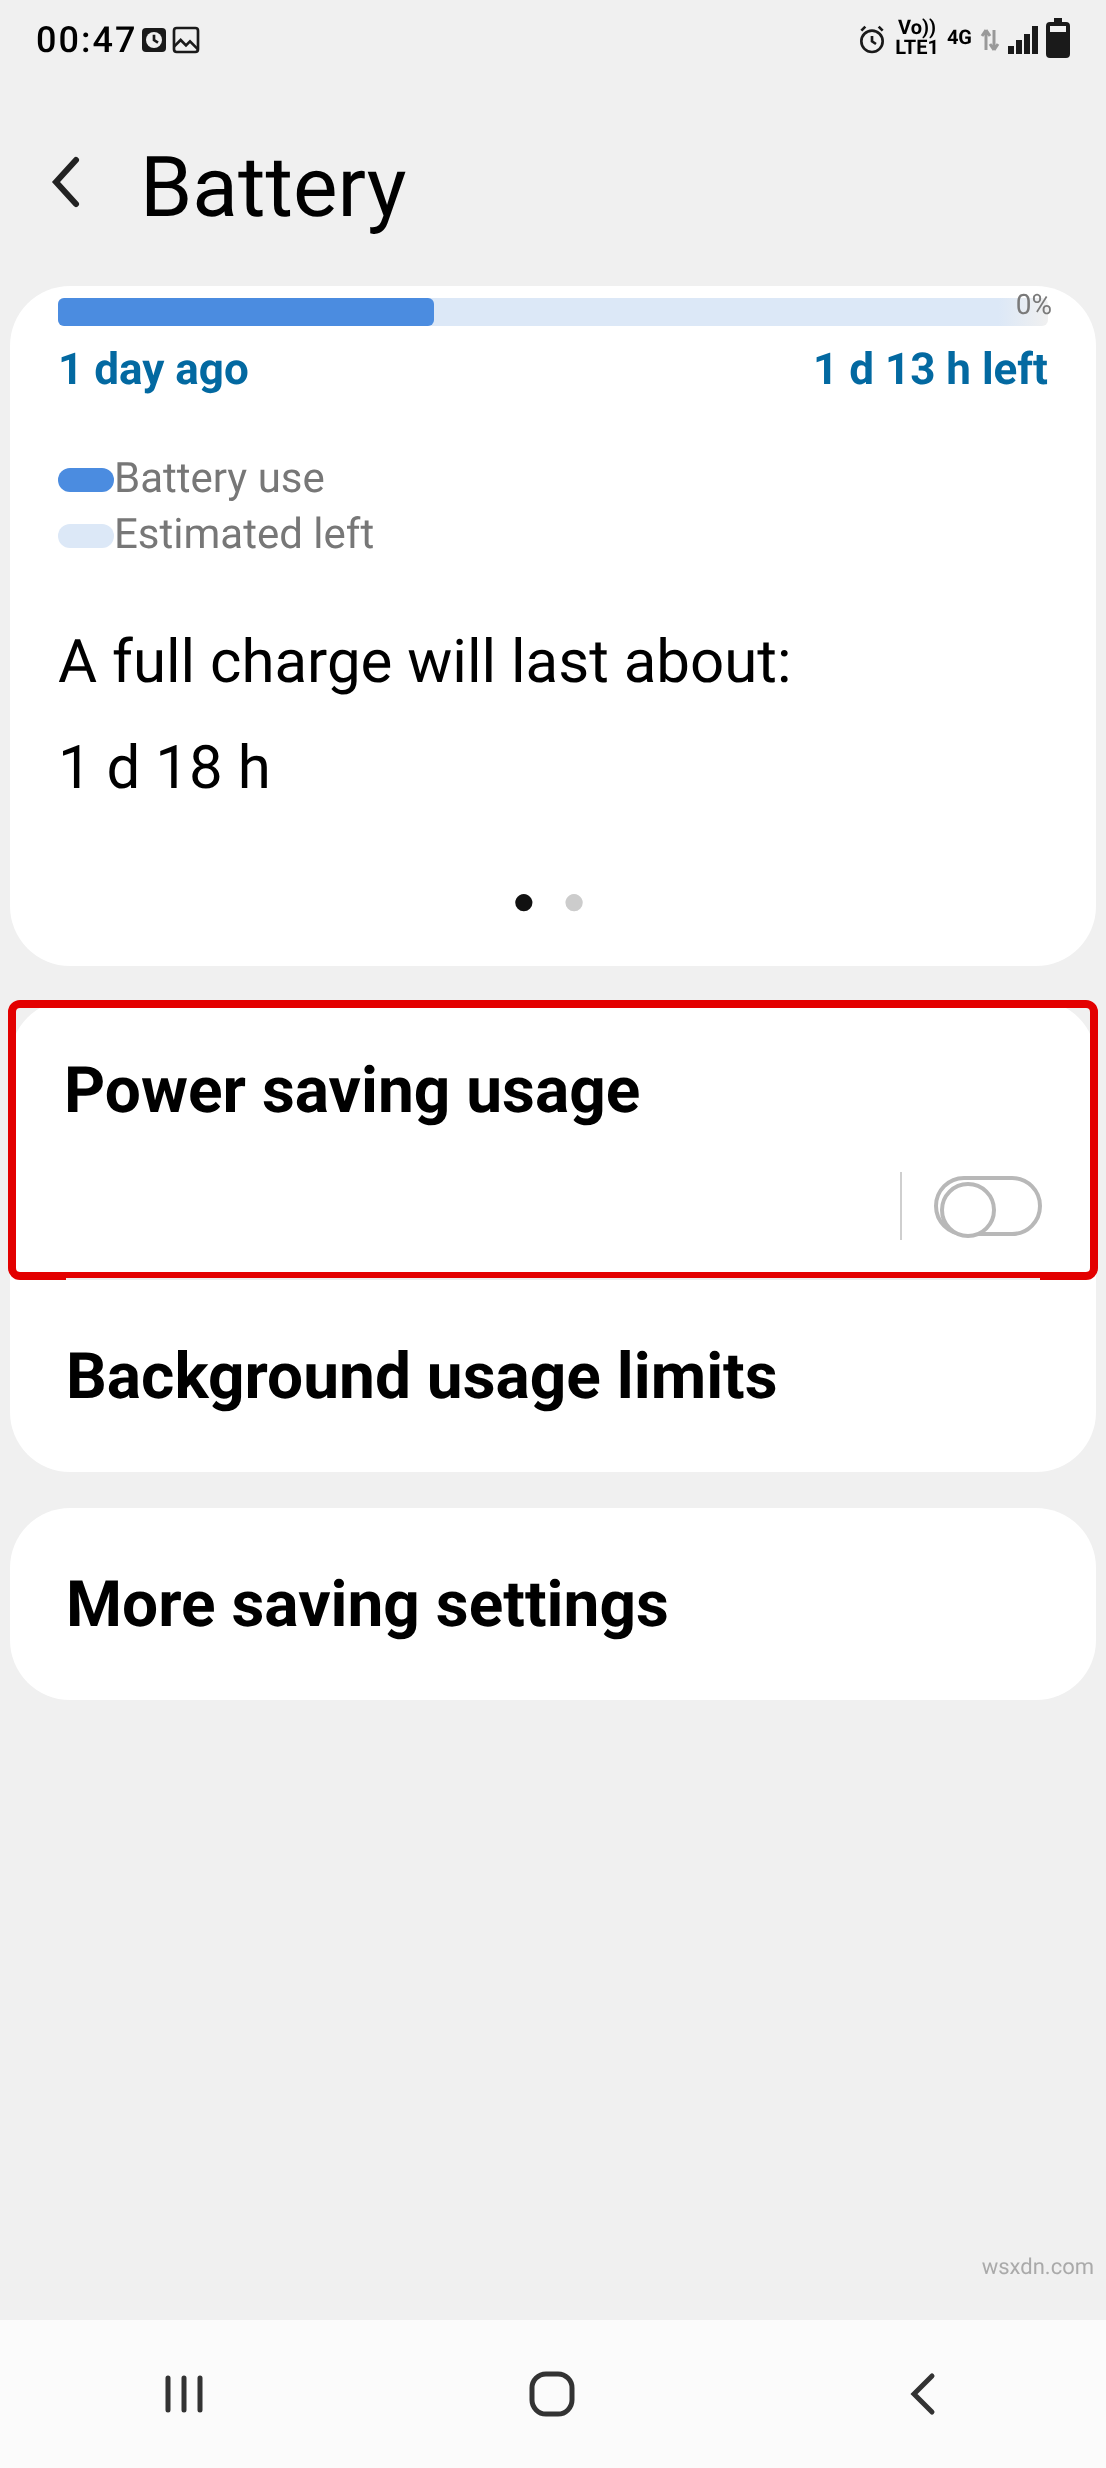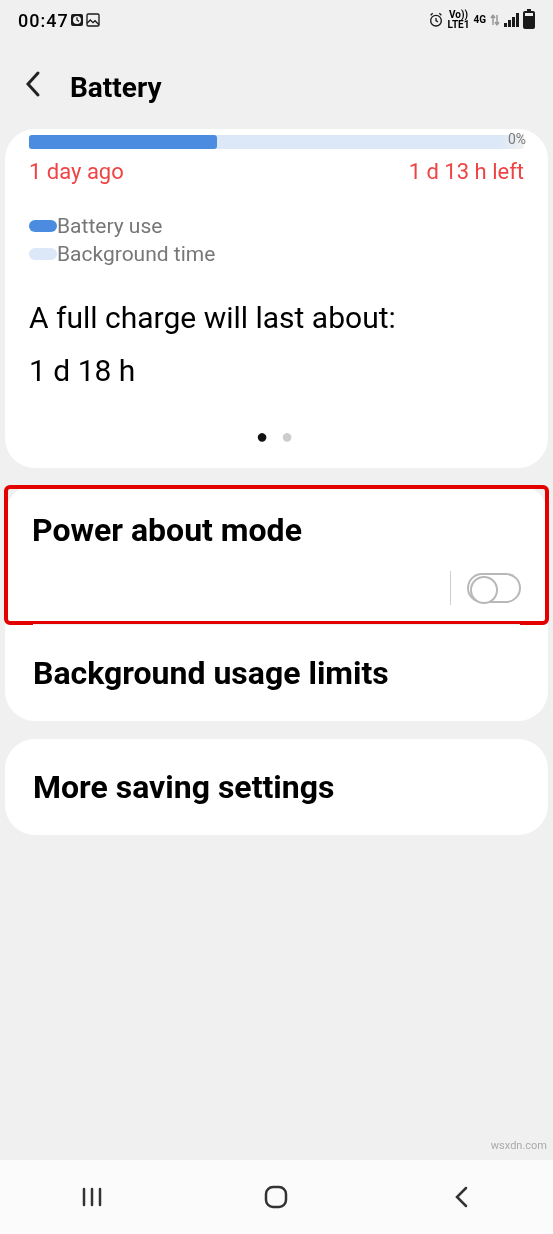--- a/index.html
+++ b/index.html
@@ -25,21 +25,21 @@
     .status-right { display: flex; align-items: center; gap: 4px; }
     .status-icon { width: 16px; height: 16px; fill: #1a1a1a; }
     .network-text { font-size: 10px; line-height: 1; font-weight: 700; text-align: center; }
     .header {
       display: flex;
       align-items: center;
       padding: 30px 18px 24px;
       gap: 22px;
     }
     .back-btn { font-size: 28px; color: #222; padding: 0 6px; }
-    .page-title { font-size: 28px; font-weight: 700; }
+    .page-title { font-size: 42px; font-weight: 400; }
     .card {
       background: #fff;
       margin: 0 5px;
       border-radius: 30px;
       padding: 0;
     }
     .battery-card { padding: 0 24px 20px; }
     .bar-wrap { position: relative; padding-top: 6px; }
     .bar-track {
       height: 14px;
@@ -58,22 +58,23 @@
       position: absolute;
       right: -2px;
       top: 2px;
       font-size: 14px;
       color: #7a7a7a;
     }
     .time-row {
       display: flex;
       justify-content: space-between;
       font-size: 22px;
-      color: #ef4444;
+      color: #0369a1;
       margin-top: 10px;
+      font-weight: bold;
     }
     .legend { margin-top: 30px; font-size: 21px; color: #777; }
     .legend-row { display: flex; align-items: center; margin-bottom: 4px; }
     .pill { width: 28px; height: 12px; border-radius: 6px; }
     .pill.blue { background: #4b8ce0; }
     .pill.light { background: #dce8f7; }
     .full-charge-label { font-size: 30px; margin-top: 32px; line-height: 1.35; }
     .full-charge-value { font-size: 30px; margin-top: 14px; font-weight: 400; }
     .dots { text-align: center; margin-top: 36px; font-size: 20px; letter-spacing: 4px; color: #ccc; }
     .dots .active { color: #111; }
@@ -120,21 +121,21 @@
       height: 74px;
       background: #fbfbfb;
       display: flex;
       justify-content: space-around;
       align-items: center;
     }
     .nav-btn { width: 36px; height: 36px; display: flex; align-items: center; justify-content: center; }
     .watermark {
       position: absolute;
       right: 6px;
-      bottom: 82px;
+      bottom: 94px;
       font-size: 11px;
       color: #aaa;
     }
     .signal-bars { display: flex; align-items: flex-end; gap: 1px; height: 14px; }
     .signal-bars span { width: 3px; background: #1a1a1a; }
     .b1{height:4px;} .b2{height:7px;} .b3{height:10px;} .b4{height:14px;}
     .batt-ico { width: 12px; height: 18px; border: 2px solid #1a1a1a; border-radius: 2px; position: relative; }
     .batt-ico::before { content:""; position:absolute; top:-4px; left:2px; width:4px; height:2px; background:#1a1a1a; }
     .batt-ico::after { content:""; position:absolute; bottom:0; left:0; right:0; height:80%; background:#1a1a1a; }
   </style>
@@ -194,31 +195,31 @@
     <span>1 day ago</span>
     <span>1 d 13 h left</span>
   </div>
   <div class="legend">
     <div class="legend-row">
         <div class="pill blue"></div>
         <span>Battery use</span>
       </div>
     <div class="legend-row">
         <div class="pill light"></div>
-        <span>Background time</span>
+        <span>Estimated left</span>
       </div>
   </div>
   <div class="full-charge-label">A full charge will last about:</div>
   <div class="full-charge-value">1 d 18 h</div>
   <div class="dots"><span class="active">●</span> <span>●</span></div>
 </div>
 
 <div class="section-card">
   <div class="highlight-box">
-    <div class="psm-title">Power about mode</div>
+    <div class="psm-title">Power saving usage</div>
     <div class="toggle-row">
       <div class="divider-v"></div>
       <div class="toggle"></div>
     </div>
   </div>
   <div class="hr"></div>
   <div class="section-item">Background usage limits</div>
 </div>
 
 <div class="section-card">

